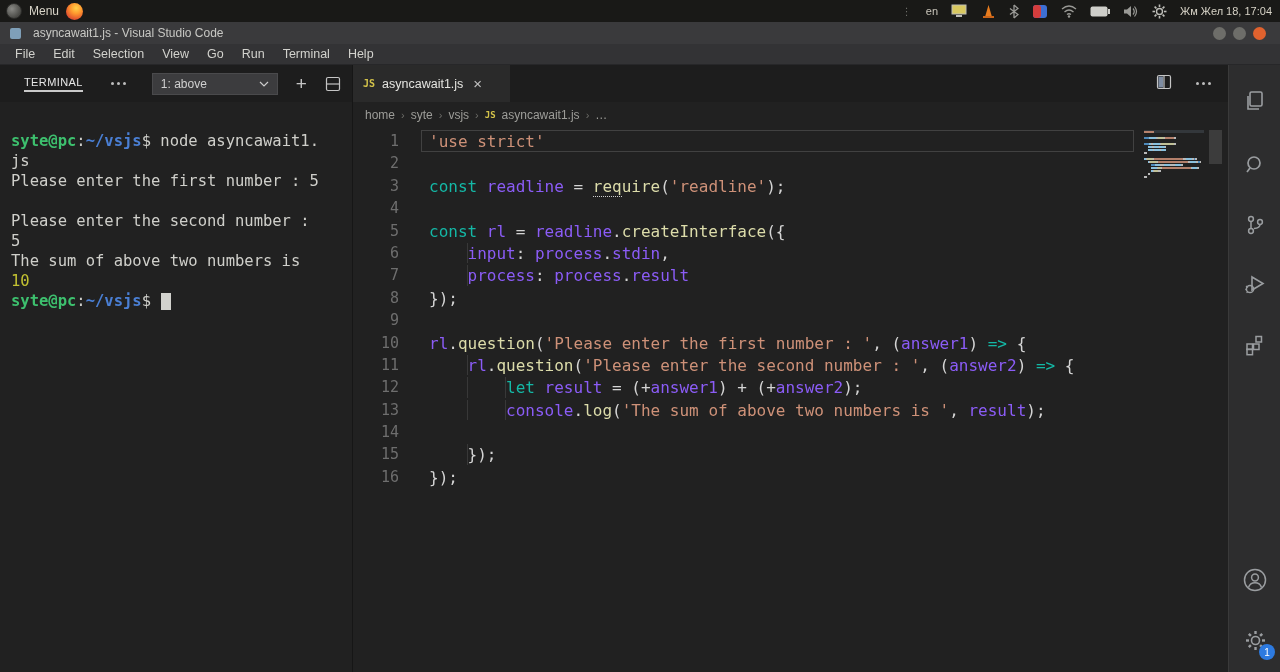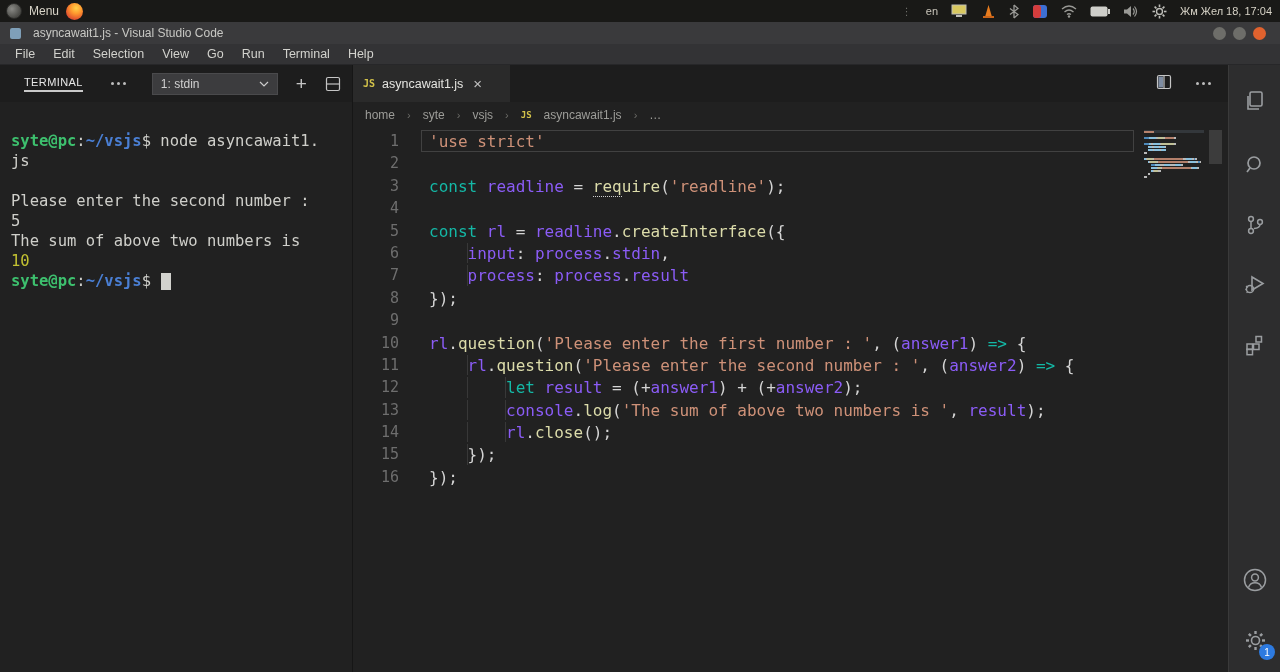--- a/index.html
+++ b/index.html
@@ -66,21 +66,21 @@
     border-left:1px solid #161616; }
   #tabbar { position:absolute; left:0; top:0; width:876px; height:37px; background:#1d1d1d; }
   .tab-active { position:absolute; left:0; top:0; height:37px; width:157px; background:#2a2a2a;
     display:flex; align-items:center; padding:0 10px; }
   .js-badge { font-family:"DejaVu Sans Mono",monospace; font-size:10px; font-weight:bold;
     color:#d3c24a; margin-right:7px; }
   .tab-label { font-size:12.5px; color:#e4e4e0; }
   .tab-close { margin-left:10px; color:#c0c0c0; font-size:15px; line-height:1; }
   .tab-actions { position:absolute; right:18px; top:0; height:37px; display:flex; align-items:center; gap:24px; }
   #breadcrumb { position:absolute; left:0; top:37px; width:876px; height:26px;
-    display:flex; align-items:center; font-size:12px; color:#9d9d99; padding-left:12px; gap:12px;
+    display:flex; align-items:center; font-size:12px; color:#9d9d99; padding-left:12px; gap:6px;
     background:#212121; }
   .bc-sep { color:#6d6d69; font-size:11px; }
   .bc-js { font-family:"DejaVu Sans Mono",monospace; font-size:9px; font-weight:bold; color:#d3c24a; }
   
   #code { position:absolute; left:0; top:65px; width:876px; height:542px;
     font-family:"DejaVu Sans Mono","Liberation Mono",monospace; font-size:16px; }
   .cline { display:flex; height:22.4px; line-height:22.4px; white-space:pre; }
   .lnum { width:46px; text-align:right; color:#6e6e6e; font-size:15px; flex:none; }
   .lgap { width:22px; flex:none; }
   .ccontent { flex:1; margin-right:95px; padding-left:7px; border:1px solid transparent; }
@@ -188,36 +188,37 @@
 
     <div id="terminal-panel">
       <div id="term-header">
         <span class="term-title">TERMINAL</span>
         <span class="more-dots">
             <i></i>
             <i></i>
             <i></i>
           </span>
         <span class="shell-select">
-          <span>1: stdin</span>
+          <span>1: above</span>
           <svg width="10" height="6" viewBox="0 0 10 6">
               <polyline points="1,1 5,5 9,1" stroke="#cccccc" fill="none" stroke-width="1.2"></polyline>
             </svg>
         </span>
         <span class="hdr-icon" style="font-size:19px; font-weight:300;">+</span>
         <span class="hdr-icon">
           <svg width="16" height="16" viewBox="0 0 16 16">
               <rect x="1.5" y="1.5" width="13" height="13" rx="1.5" fill="none" stroke="#c5c5c5" stroke-width="1.2"></rect>
               <line x1="1.5" y1="8" x2="14.5" y2="8" stroke="#c5c5c5" stroke-width="1.2"></line>
             </svg>
         </span>
       </div>
       <div id="term-out">
           <div class="trow"><span class="t-user">syte@pc</span><span class="t-plain">:</span><span class="t-path">~/vsjs</span><span class="t-plain">$ </span><span class="t-plain">node asyncawait1.</span></div>
           <div class="trow"><span class="t-plain">js</span></div>
+          <div class="trow"><span class="t-plain">Please enter the first number : 5</span></div>
           <div class="trow"></div>
           <div class="trow"><span class="t-plain">Please enter the second number :</span></div>
           <div class="trow"><span class="t-plain">5</span></div>
           <div class="trow"><span class="t-plain">The sum of above two numbers is</span></div>
           <div class="trow"><span class="t-num">10</span></div>
           <div class="trow"><span class="t-user">syte@pc</span><span class="t-plain">:</span><span class="t-path">~/vsjs</span><span class="t-plain">$ </span><span class="blk-cursor"></span></div>
         </div>
     </div>
 
     <div id="editor-group">
@@ -263,21 +264,21 @@
           <div class="cline"><span class="lnum">4</span><span class="lgap"></span><span class="ccontent"></span></div>
           <div class="cline"><span class="lnum">5</span><span class="lgap"></span><span class="ccontent"><span class="c-kw">const </span><span class="c-var">rl</span><span class="c-pun"> = </span><span class="c-var">readline</span><span class="c-pun">.</span><span class="c-fn">createInterface</span><span class="c-pun">({</span></span></div>
           <div class="cline"><span class="lnum">6</span><span class="lgap"></span><span class="ccontent"><span class="ind"></span><span class="c-var">input</span><span class="c-pun">: </span><span class="c-var">process</span><span class="c-pun">.</span><span class="c-var">stdin</span><span class="c-pun">,</span></span></div>
           <div class="cline"><span class="lnum">7</span><span class="lgap"></span><span class="ccontent"><span class="ind"></span><span class="c-var">process</span><span class="c-pun">: </span><span class="c-var">process</span><span class="c-pun">.</span><span class="c-var">result</span></span></div>
           <div class="cline"><span class="lnum">8</span><span class="lgap"></span><span class="ccontent"><span class="c-pun">});</span></span></div>
           <div class="cline"><span class="lnum">9</span><span class="lgap"></span><span class="ccontent"></span></div>
           <div class="cline"><span class="lnum">10</span><span class="lgap"></span><span class="ccontent"><span class="c-var">rl</span><span class="c-pun">.</span><span class="c-fn">question</span><span class="c-pun">(</span><span class="c-str">'Please enter the first number : '</span><span class="c-pun">, (</span><span class="c-var">answer1</span><span class="c-pun">) </span><span class="c-kw">=&gt;</span><span class="c-pun"> {</span></span></div>
           <div class="cline"><span class="lnum">11</span><span class="lgap"></span><span class="ccontent"><span class="ind"></span><span class="c-var">rl</span><span class="c-pun">.</span><span class="c-fn">question</span><span class="c-pun">(</span><span class="c-str">'Please enter the second number : '</span><span class="c-pun">, (</span><span class="c-var">answer2</span><span class="c-pun">) </span><span class="c-kw">=&gt;</span><span class="c-pun"> {</span></span></div>
           <div class="cline"><span class="lnum">12</span><span class="lgap"></span><span class="ccontent"><span class="ind"></span><span class="ind"></span><span class="c-kw">let </span><span class="c-var">result</span><span class="c-pun"> = (+</span><span class="c-var">answer1</span><span class="c-pun">) + (+</span><span class="c-var">answer2</span><span class="c-pun">);</span></span></div>
           <div class="cline"><span class="lnum">13</span><span class="lgap"></span><span class="ccontent"><span class="ind"></span><span class="ind"></span><span class="c-var">console</span><span class="c-pun">.</span><span class="c-fn">log</span><span class="c-pun">(</span><span class="c-str">'The sum of above two numbers is '</span><span class="c-pun">, </span><span class="c-var">result</span><span class="c-pun">);</span></span></div>
-          <div class="cline"><span class="lnum">14</span><span class="lgap"></span><span class="ccontent"><span class="ind"></span><span class="ind"></span><span class="c-var">rl</span><span class="c-pun">.</span><span class="c-fn">close</span><span class="c-pun">();</span></span></div>
+          <div class="cline"><span class="lnum">14</span><span class="lgap"></span></div>
           <div class="cline"><span class="lnum">15</span><span class="lgap"></span><span class="ccontent"><span class="ind"></span><span class="c-pun">});</span></span></div>
           <div class="cline"><span class="lnum">16</span><span class="lgap"></span><span class="ccontent"><span class="c-pun">});</span></span></div>
         </div>
       <div id="minimap">
           <div class="mrow hl">
             <span style="width: 10.2px; background: rgb(206, 145, 120); opacity: 0.85;"></span>
           </div>
           <div class="mrow"></div>
           <div class="mrow">
             <span style="width: 5.1px; background: rgb(86, 156, 214); opacity: 0.85;"></span>

